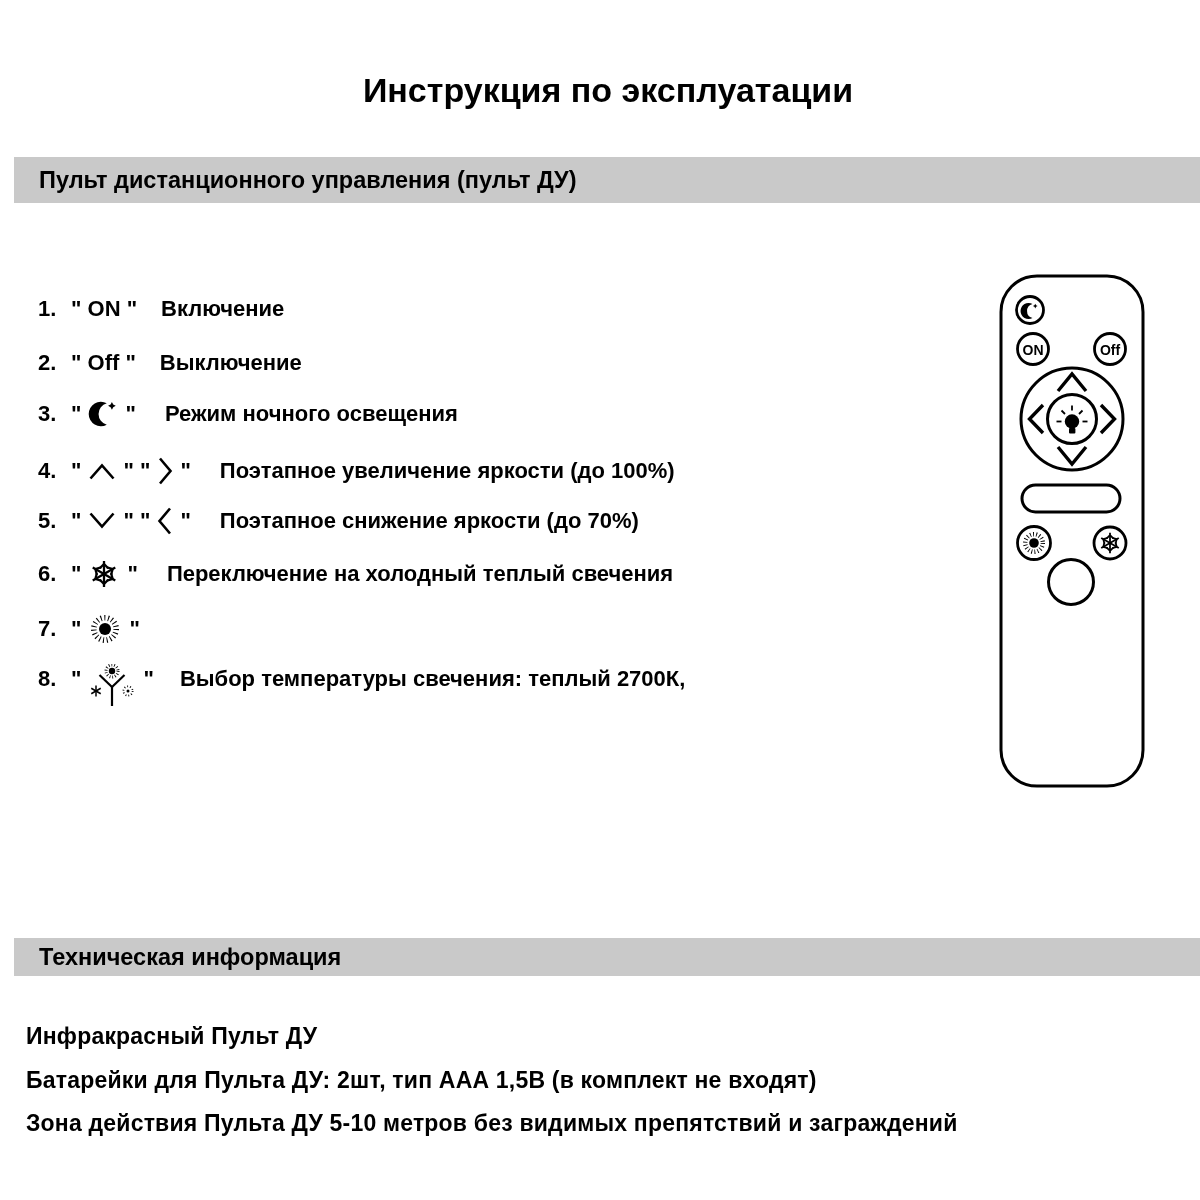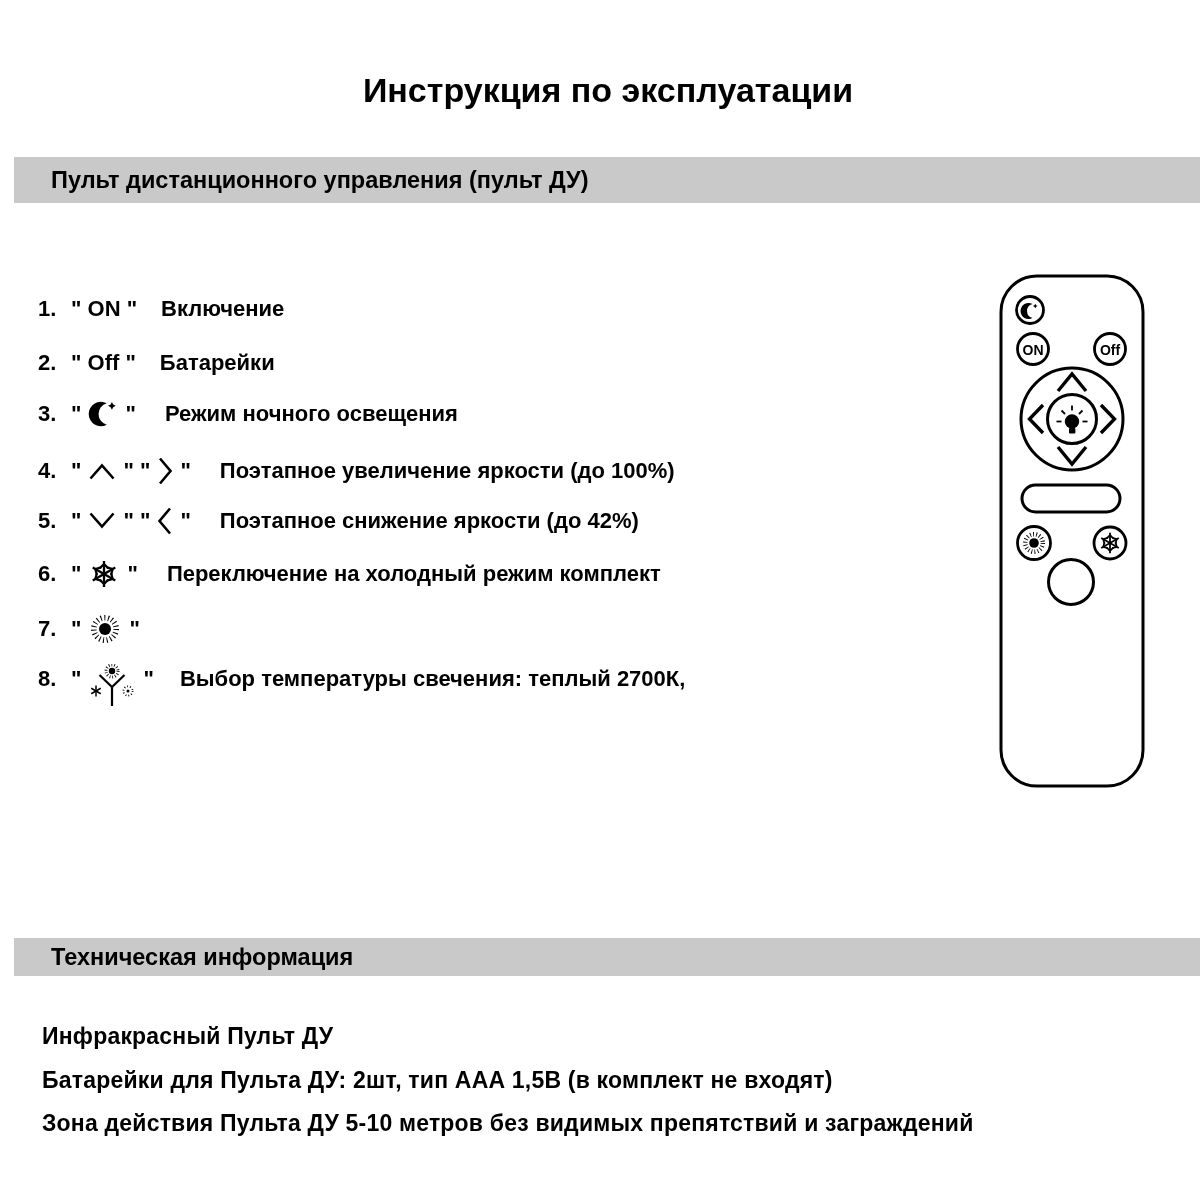--- a/index.html
+++ b/index.html
@@ -8,41 +8,41 @@
     background:#ffffff; color:#000000;
     font-family:"Liberation Sans", sans-serif; font-weight:bold;
   }
   .title {
     position:absolute; top:71px; left:8px; width:1200px;
     text-align:center; font-size:34px; line-height:38px;
   }
   .section-bar {
     position:absolute; left:14px; width:1186px; background:#c9c9c9;
     display:flex; align-items:center; box-sizing:border-box;
-    padding-left:37px; font-size:23.5px;
+    padding-left:25px; font-size:23.5px;
   }
   #bar-remote { top:157px; height:46px; }
   #bar-tech   { top:938px; height:38px; }
 
   .item {
     position:absolute; left:38px; height:32px;
     display:flex; align-items:center; font-size:22px; white-space:pre;
   }
   .item .num { width:28px; }
   .item .pfx { margin-left:5px; }
   .item .q   { margin:0 5px; }
   .item .txt { margin-left:24px; white-space:pre; }
   .item .icon{ display:flex; align-items:center; justify-content:center; margin:0 2px; }
 
   #item8 { align-items:flex-start; height:60px; }
   #item8 .num, #item8 .q { line-height:30px; }
   #item8 .icon { margin-top:0px; }
   #item8 .two-line { margin-left:21px; line-height:29px; white-space:pre; }
 
-  .tech-line { position:absolute; left:42px; font-size:23px; line-height:28px; letter-spacing:0.2px; }
+  .tech-line { position:absolute; left:26px; font-size:23px; line-height:28px; letter-spacing:0.2px; }
   #tech-line-0 { top:1022px; }
   #tech-line-1 { top:1066px; }
   #tech-line-2 { top:1109px; }
 
   .remote { position:absolute; left:999px; top:274px; width:146px; height:514px; }
   .remote .btn-label { font-size:14px; font-weight:bold; text-anchor:middle; fill:#000; }
 
   svg .ln { stroke:#000; fill:none; }
 </style>
 </head>
@@ -56,21 +56,21 @@
 
 <div class="item" id="item1" style="top:293px">
   <span class="num">1.</span>
   <span class="pfx">" ON "</span>
   <span class="txt">Включение</span>
 </div>
 
 <div class="item" id="item2" style="top:347px">
   <span class="num">2.</span>
   <span class="pfx">" Off "</span>
-  <span class="txt">Батарейки</span>
+  <span class="txt">Выключение</span>
 </div>
 
 <div class="item" id="item3" style="top:398px">
   <span class="num">3.</span>
   <span class="q">"</span>
   <span class="icon">
     <svg width="30" height="30" viewBox="0 0 32 32">
       <path d="M20 4.6 A13 13 0 1 0 20 27.4 A11.8 11.8 0 0 1 20 4.6 Z" fill="#000"></path>
       <path d="M25.5 3.2 l1.4 2.7 2.7 1.4 -2.7 1.4 -1.4 2.7 -1.4 -2.7 -2.7 -1.4 2.7 -1.4 Z" fill="#000"></path>
     </svg>
@@ -105,21 +105,21 @@
         <polyline class="ln" points="2.5,2.5 14,15.5 25.5,2.5" stroke-width="2.6"></polyline>
       </svg>
   </span>
   <span class="q">" "</span>
   <span class="icon">
     <svg width="16" height="32" viewBox="0 0 16 32">
         <polyline class="ln" points="13,3.5 2.5,16 13,28.5" stroke-width="2.6"></polyline>
       </svg>
   </span>
   <span class="q">"</span>
-  <span class="txt">Поэтапное снижение яркости (до 42%)</span>
+  <span class="txt">Поэтапное снижение яркости (до 70%)</span>
 </div>
 
 <div class="item" id="item6" style="top:558px">
   <span class="num">6.</span>
   <span class="q">"</span>
   <span class="icon">
     <svg width="32" height="32" viewBox="0 0 32 32" stroke="#000" stroke-width="2.3" fill="none">
       <g transform="translate(16,16)">
         <g>
             <line y1="-13" y2="13"></line>
@@ -139,21 +139,21 @@
             <line y1="-13" y2="13"></line>
             <line y1="-10" x2="-4.2" y2="-5.8"></line>
             <line y1="-10" x2="4.2" y2="-5.8"></line>
             <line y1="10" x2="-4.2" y2="5.8"></line>
             <line y1="10" x2="4.2" y2="5.8"></line>
           </g>
       </g>
     </svg>
   </span>
   <span class="q">"</span>
-  <span class="txt">Переключение на холодный режим комплект</span>
+  <span class="txt">Переключение на холодный теплый свечения</span>
 </div>
 
 <div class="item" id="item7" style="top:613px">
   <span class="num">7.</span>
   <span class="q">"</span>
   <span class="icon">
     <svg width="34" height="34" viewBox="0 0 34 34">
       <circle cx="17" cy="17" r="6" fill="#000"></circle>
       <circle cx="17" cy="17" r="11.2" fill="none" stroke="#000" stroke-width="5.6" stroke-dasharray="1 2.7"></circle>
     </svg>

